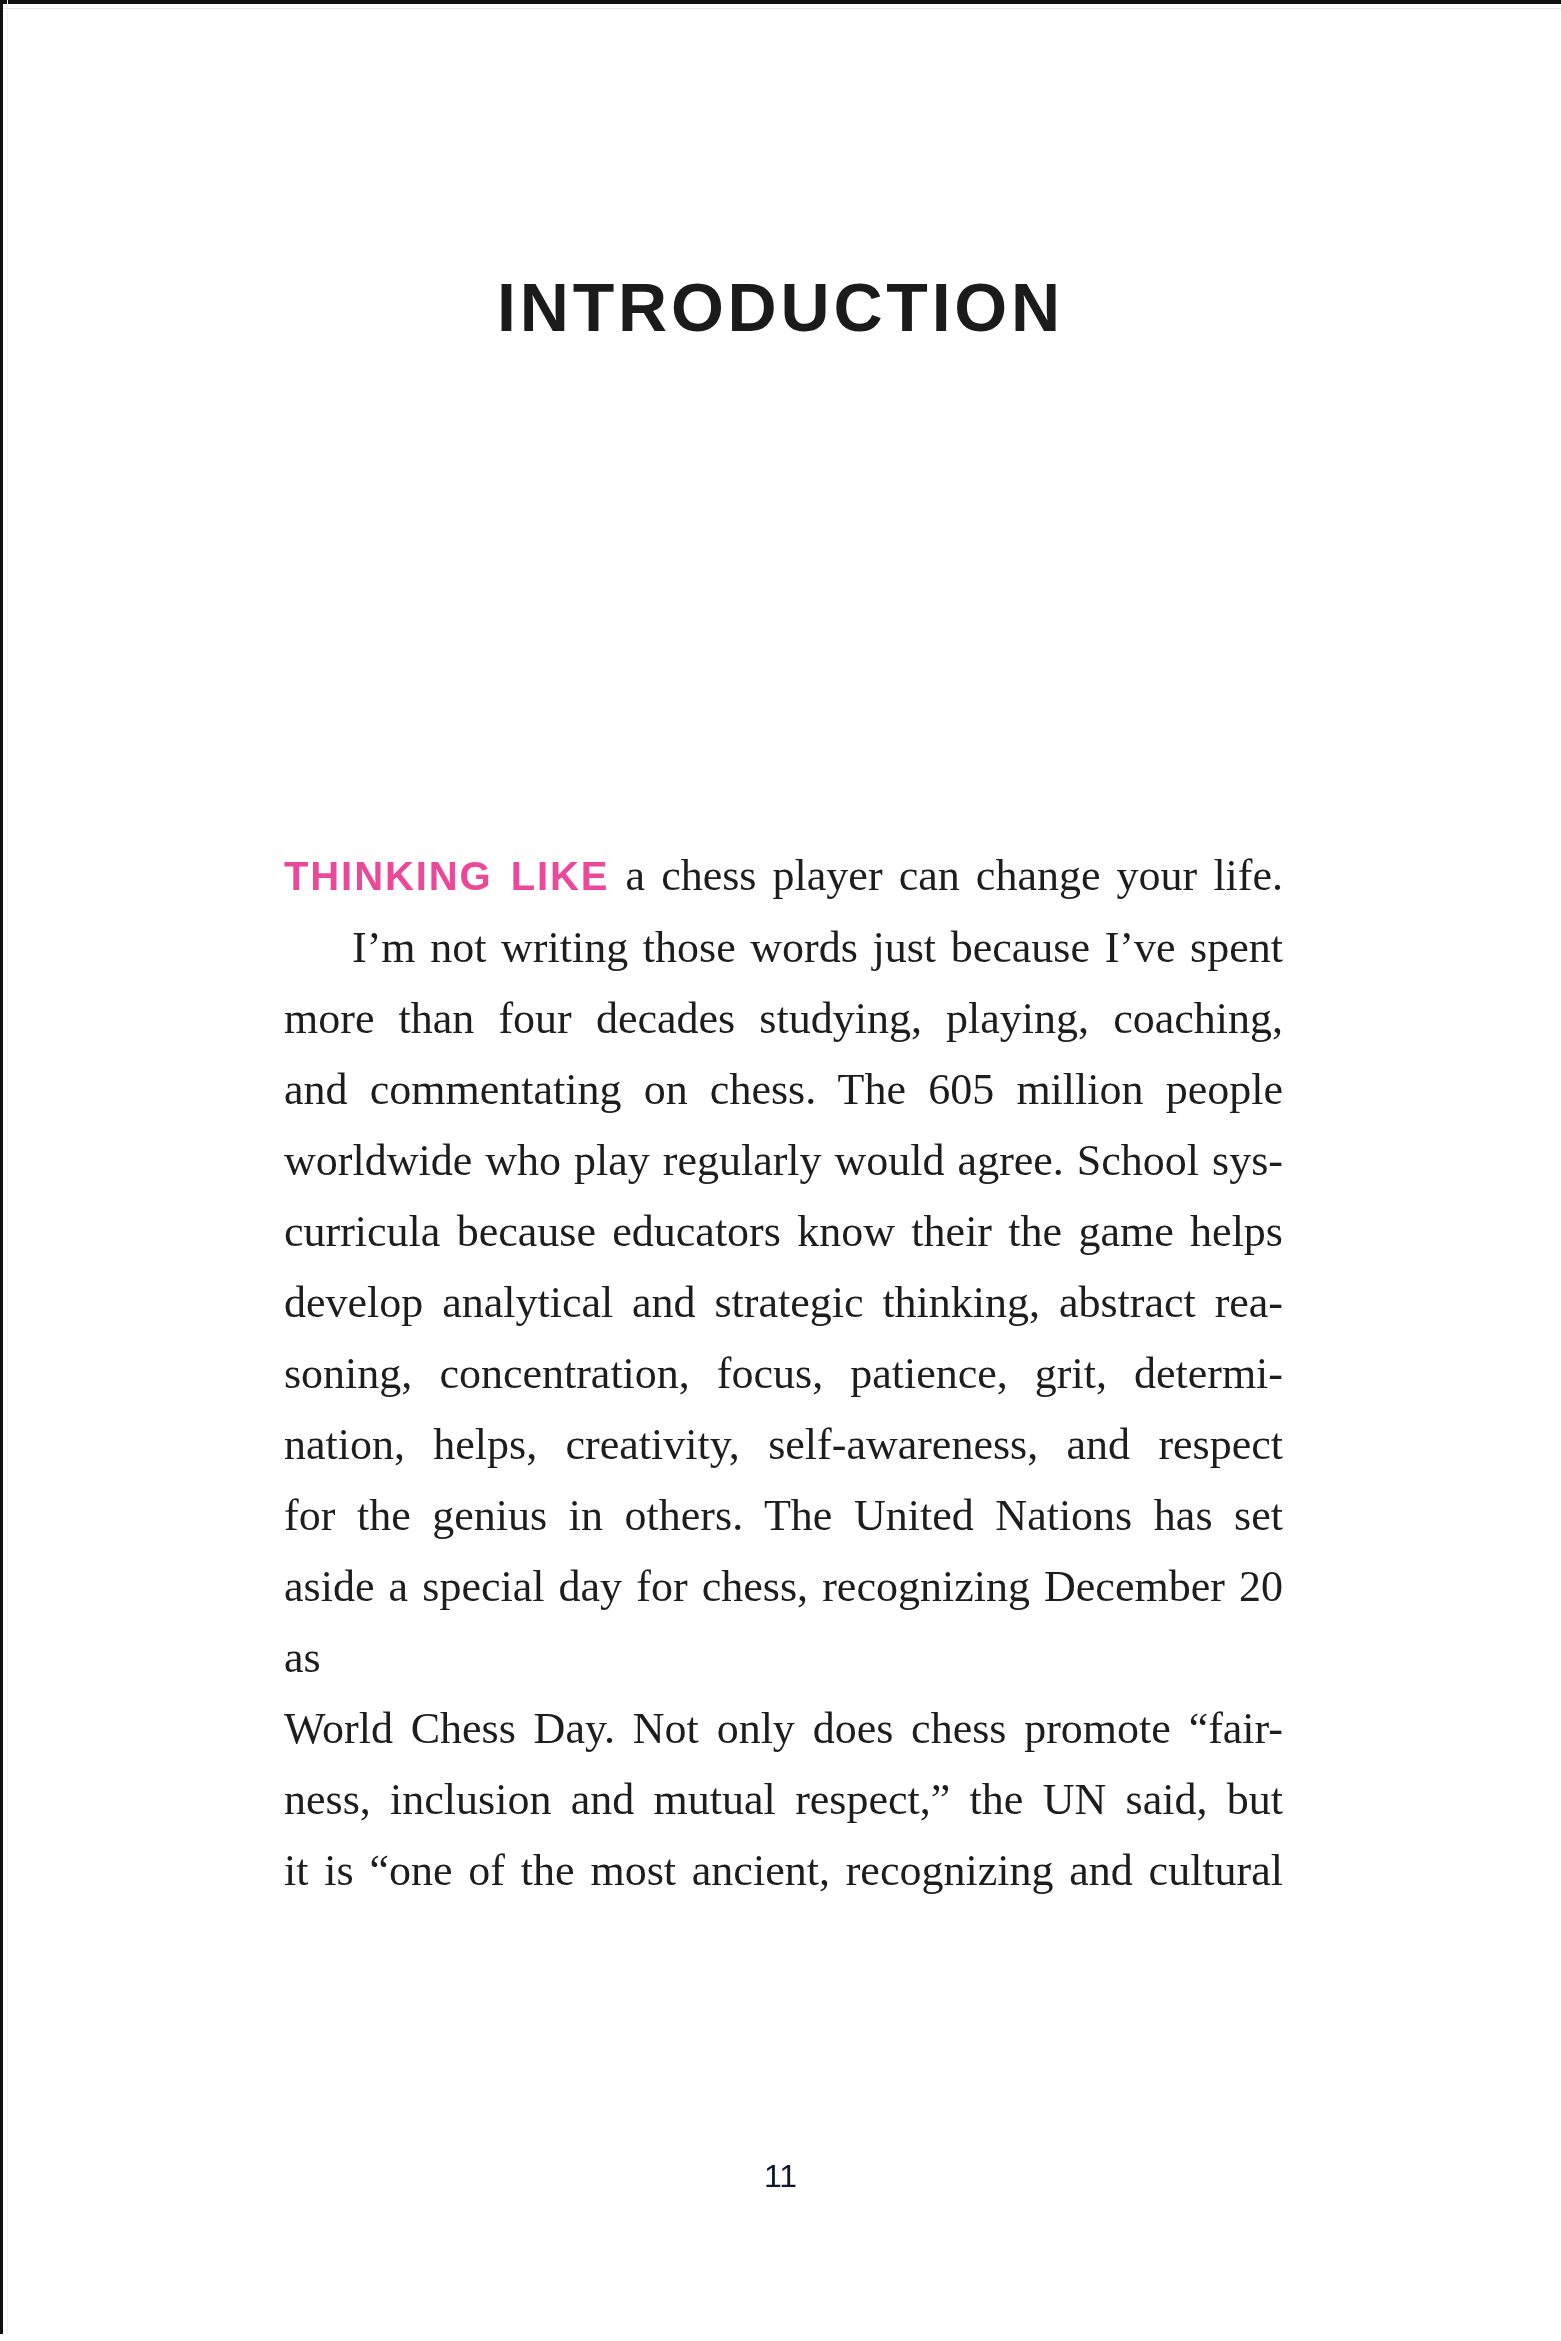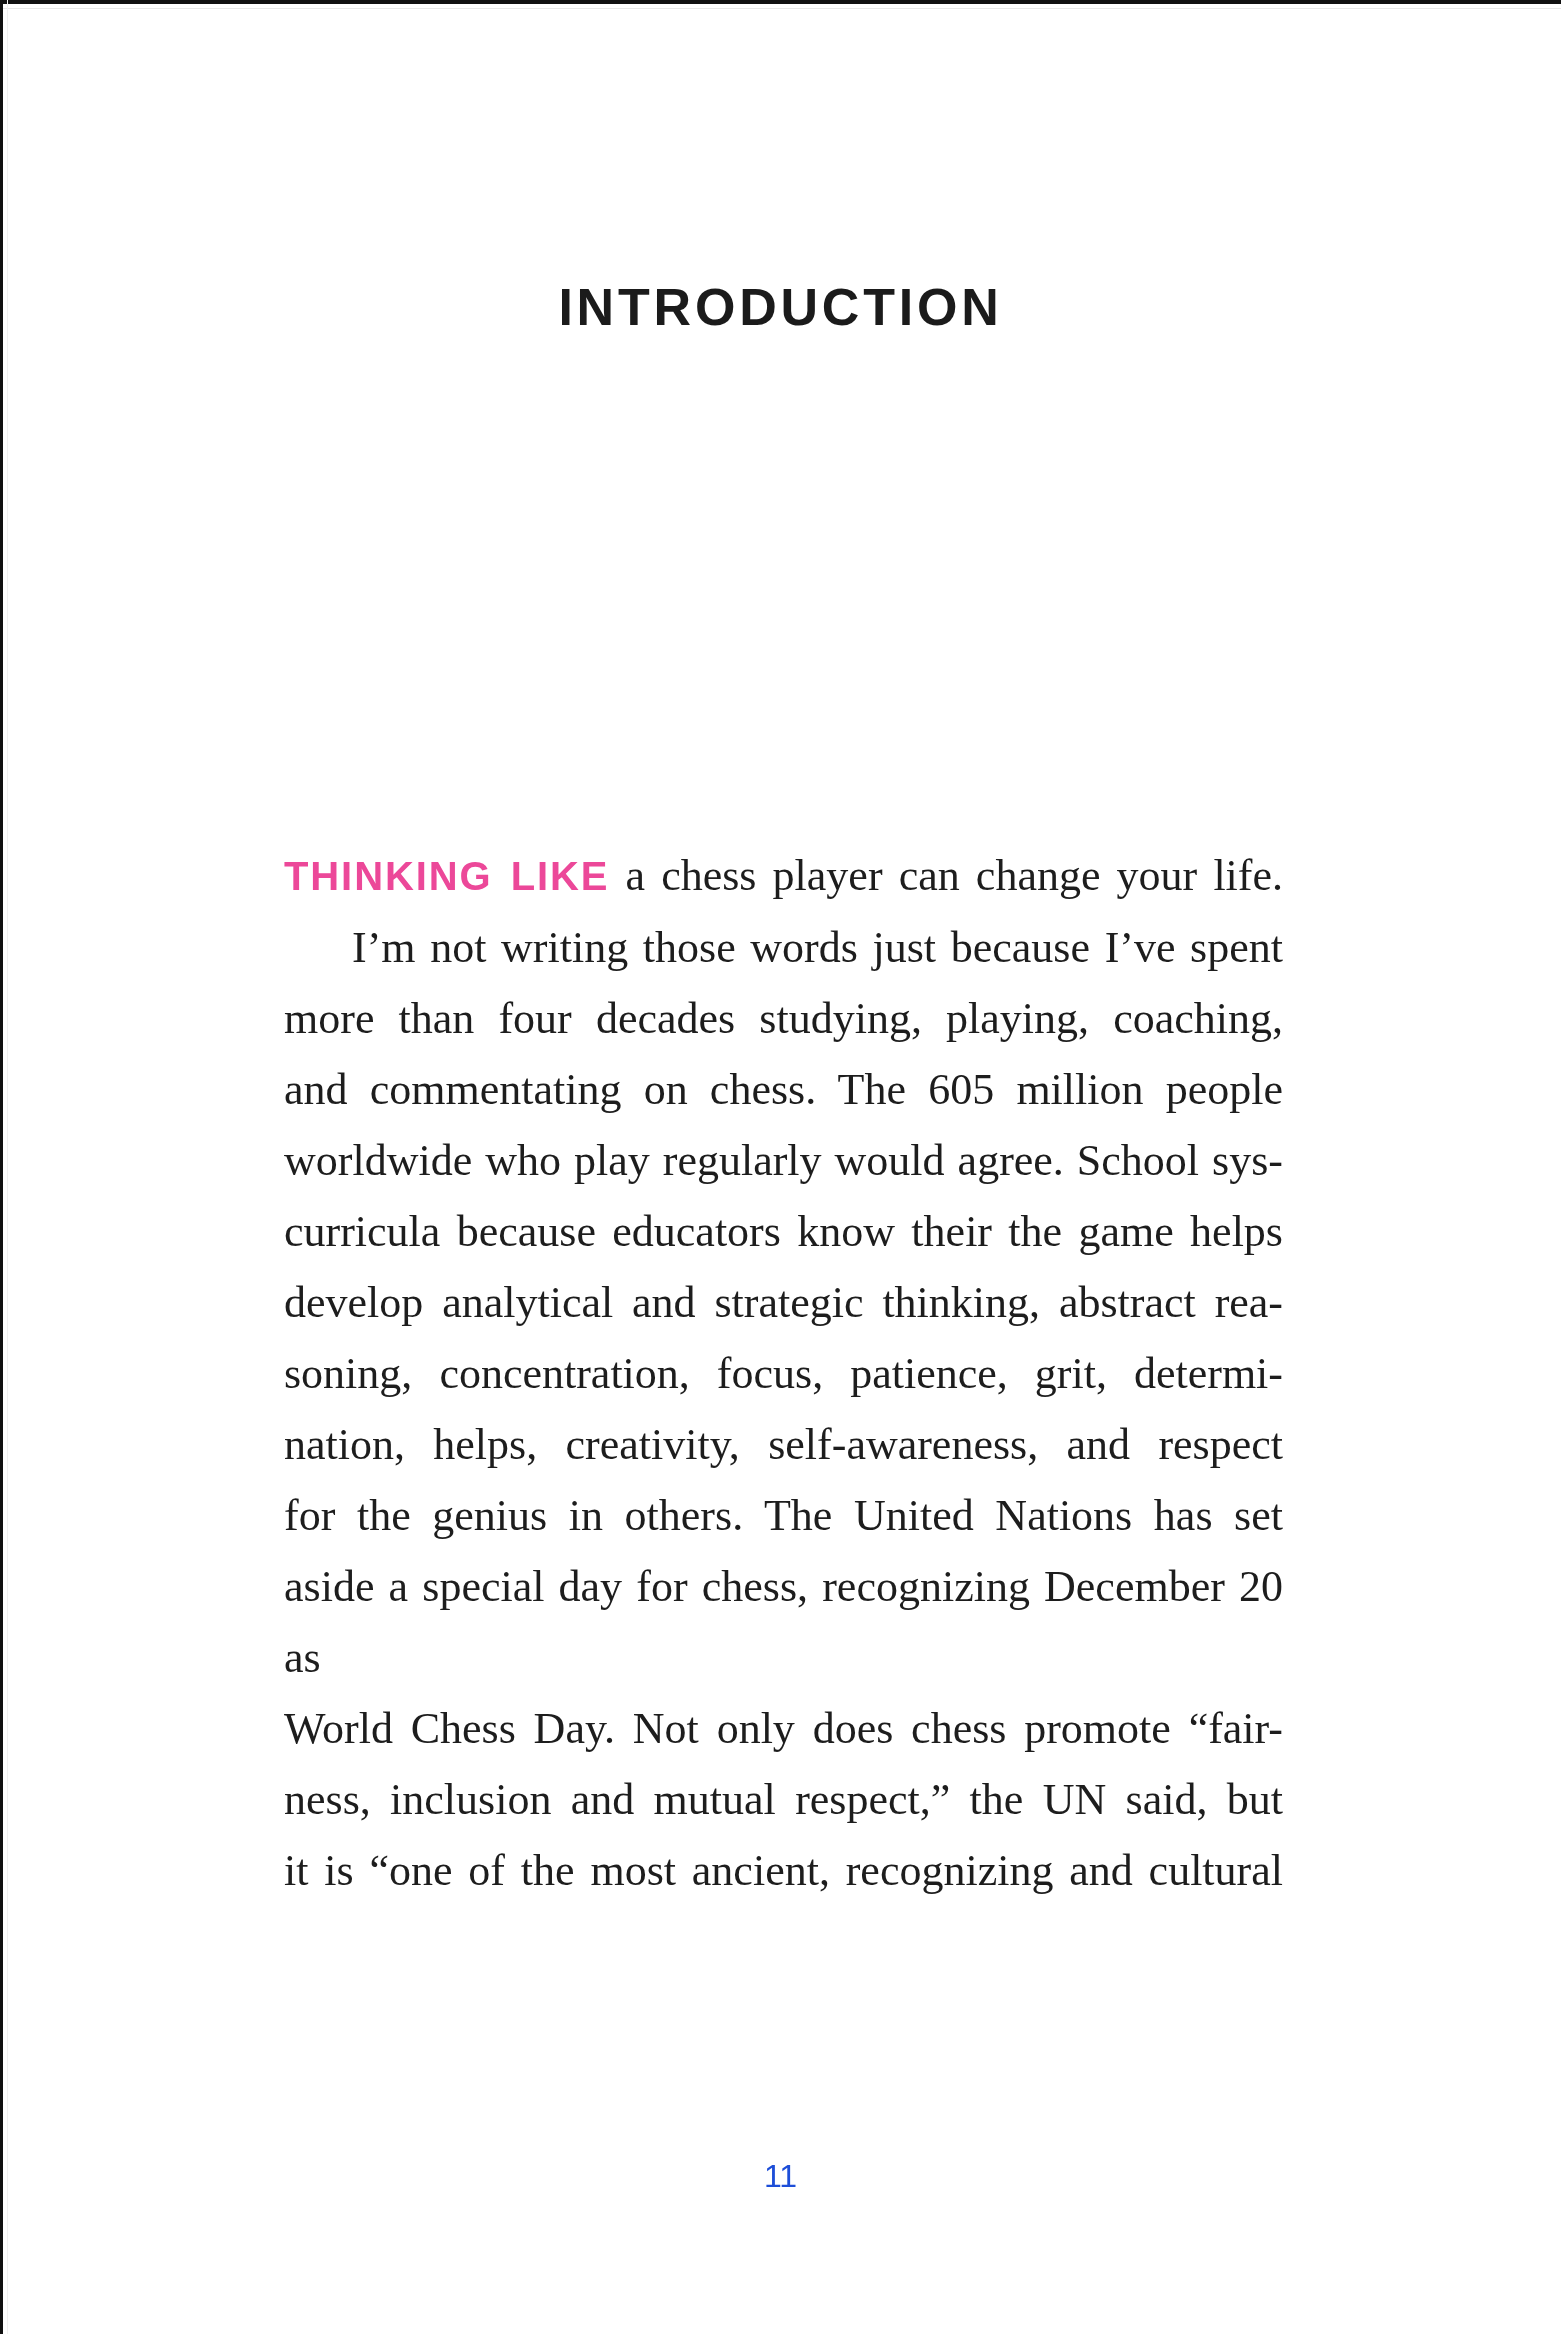--- a/index.html
+++ b/index.html
@@ -24,25 +24,25 @@
   .scan-border-left {
     position: absolute; top: 0; left: 0;
     width: 2.8px; height: 2334px; background: #101010;
   }
   .scan-rule-faint-v {
     position: absolute; top: 0; left: 6.6px;
     width: 0.9px; height: 2334px; background: #f0f0f0;
   }
   .chapter-title {
     position: absolute;
-    top: 281px; left: 0; width: 100%;
+    top: 273px; left: 0; width: 100%;
     text-align: center;
     font-family: "Liberation Sans", "DejaVu Sans", sans-serif;
     font-weight: bold;
-    font-size: 52px;
+    font-size: 68px;
     letter-spacing: 3.8px;
     line-height: 1;
     color: #1b1b1b;
   }
   .body-text {
     position: absolute;
     top: 840px;
     left: 284px;
     width: 999px;
   }
@@ -63,21 +63,21 @@
     color: #ec4899;
   }
   .page-number {
     position: absolute;
     top: 2160px; left: 0; width: 100%;
     text-align: center;
     font-family: "Liberation Sans", "DejaVu Sans", sans-serif;
     font-weight: normal;
     font-size: 32px;
     line-height: 1;
-    color: #1d4ed8;
+    color: #0f172a;
   }
 </style>
 </head>
 <body>
 
 <div class="page">
   <div class="scan-border-top"></div>
   <div class="scan-rule-faint-h"></div>
   <div class="scan-border-left"></div>
   <div class="scan-rule-faint-v"></div>

